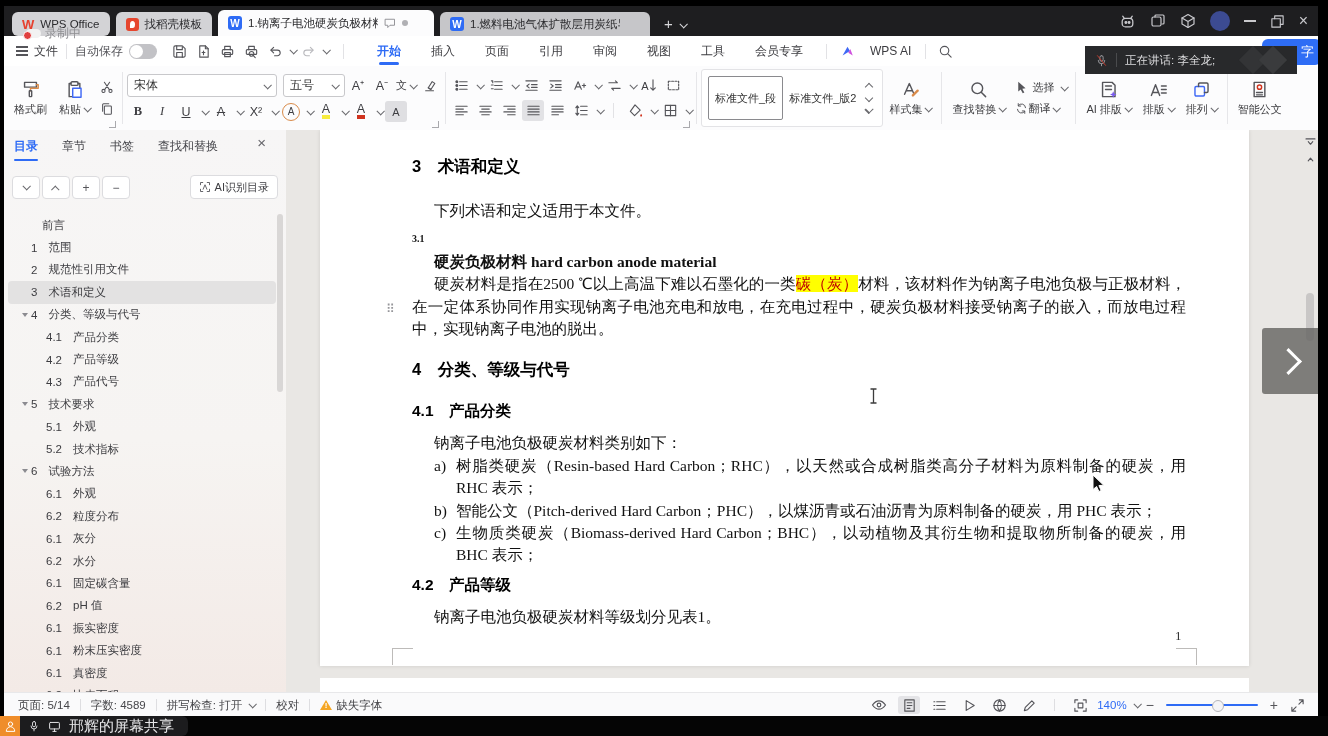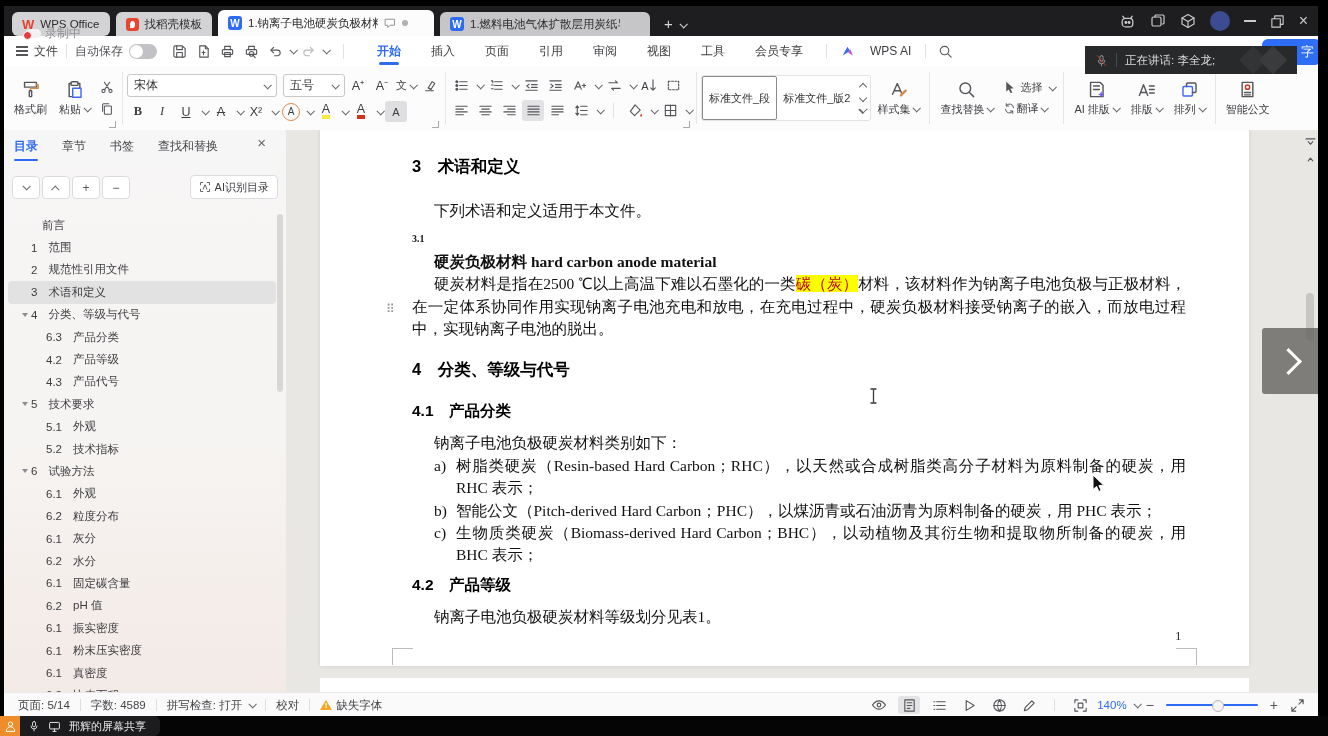--- a/index.html
+++ b/index.html
@@ -105,21 +105,21 @@
   .warn{width:0;height:0;border-left:6px solid transparent;border-right:6px solid transparent;border-bottom:10px solid #f5a623;position:relative;}
   .warn::after{content:"!";position:absolute;left:-1.5px;top:1px;font-size:8px;color:#fff;font-weight:bold;}
   .viewbtn{width:22px;height:18px;display:flex;align-items:center;justify-content:center;border-radius:3px;margin:0 4px;}
   .viewbtn.on{background:#e4e4e7;}
   .slider{width:92px;height:2px;background:#2e6bf5;border-radius:2px;position:relative;margin:0 8px;}
   .sknob{position:absolute;left:50%;top:-4px;width:10px;height:10px;border-radius:50%;background:#f4f4f6;border:1px solid #b5b5ba;}
   
   .sharebar{position:absolute;left:0;top:716px;width:1328px;height:20px;background:#050505;display:flex;align-items:center;z-index:9;}
   .sharepill{height:20px;display:flex;align-items:center;gap:8px;background:#1c1c1e;border-radius:0 6px 6px 0;padding-right:14px;}
   .orangebox{width:20px;height:20px;background:#ef8d2a;display:flex;align-items:center;justify-content:center;}
-  .sharetext{font-size:11px;color:#e8e8ea;}
+  .sharetext{font-size:15px;color:#e8e8ea;}
 </style>
 </head>
 <body>
 
 <div class="screen">
 <div class="window">
 
   <div class="titlebar">
     <div class="tab first">
       <span style="color:#e6402e;font-weight:bold;font-size:13px;">W</span>
@@ -437,21 +437,21 @@
                 </svg>
               </span>
               <span class="caret"></span>
         </div>
       </div>
       <span class="launcher"></span>
     </div>
     <div class="rsep"></div>
 
     <div class="rgroup" style="align-items:center;">
-      <div style="display:flex;align-items:center;border:1px solid #e3e3e6;border-radius:3px;background:#fff;padding:0;">
+      <div style="display:flex;align-items:center;border:1px solid #e3e3e6;border-radius:3px;background:#fff;padding:6px;">
         <span class="chip sel">标准文件_段</span>
         <span class="chip">标准文件_版2</span>
         <span class="galarr">
               <span class="c up"></span>
               <span class="c dn"></span>
               <span class="c dn" style="border-bottom-width:2.2px;"></span>
             </span>
       </div>
       <div class="bigbtn">
         <svg width="19" height="19" viewBox="0 0 16 16" class="ic">
@@ -606,21 +606,21 @@
           </div>
       <div class="ol-item">
             <span class="slot">
               <span class="tri"></span>
             </span>
             <span class="ol-num">4</span>
             <span>分类、等级与代号</span>
           </div>
       <div class="ol-item l2">
             <span class="slot"></span>
-            <span class="ol-num">6.3</span>
+            <span class="ol-num">4.1</span>
             <span>产品分类</span>
           </div>
       <div class="ol-item l2">
             <span class="slot"></span>
             <span class="ol-num">4.2</span>
             <span>产品等级</span>
           </div>
       <div class="ol-item l2">
             <span class="slot"></span>
             <span class="ol-num">4.3</span>

